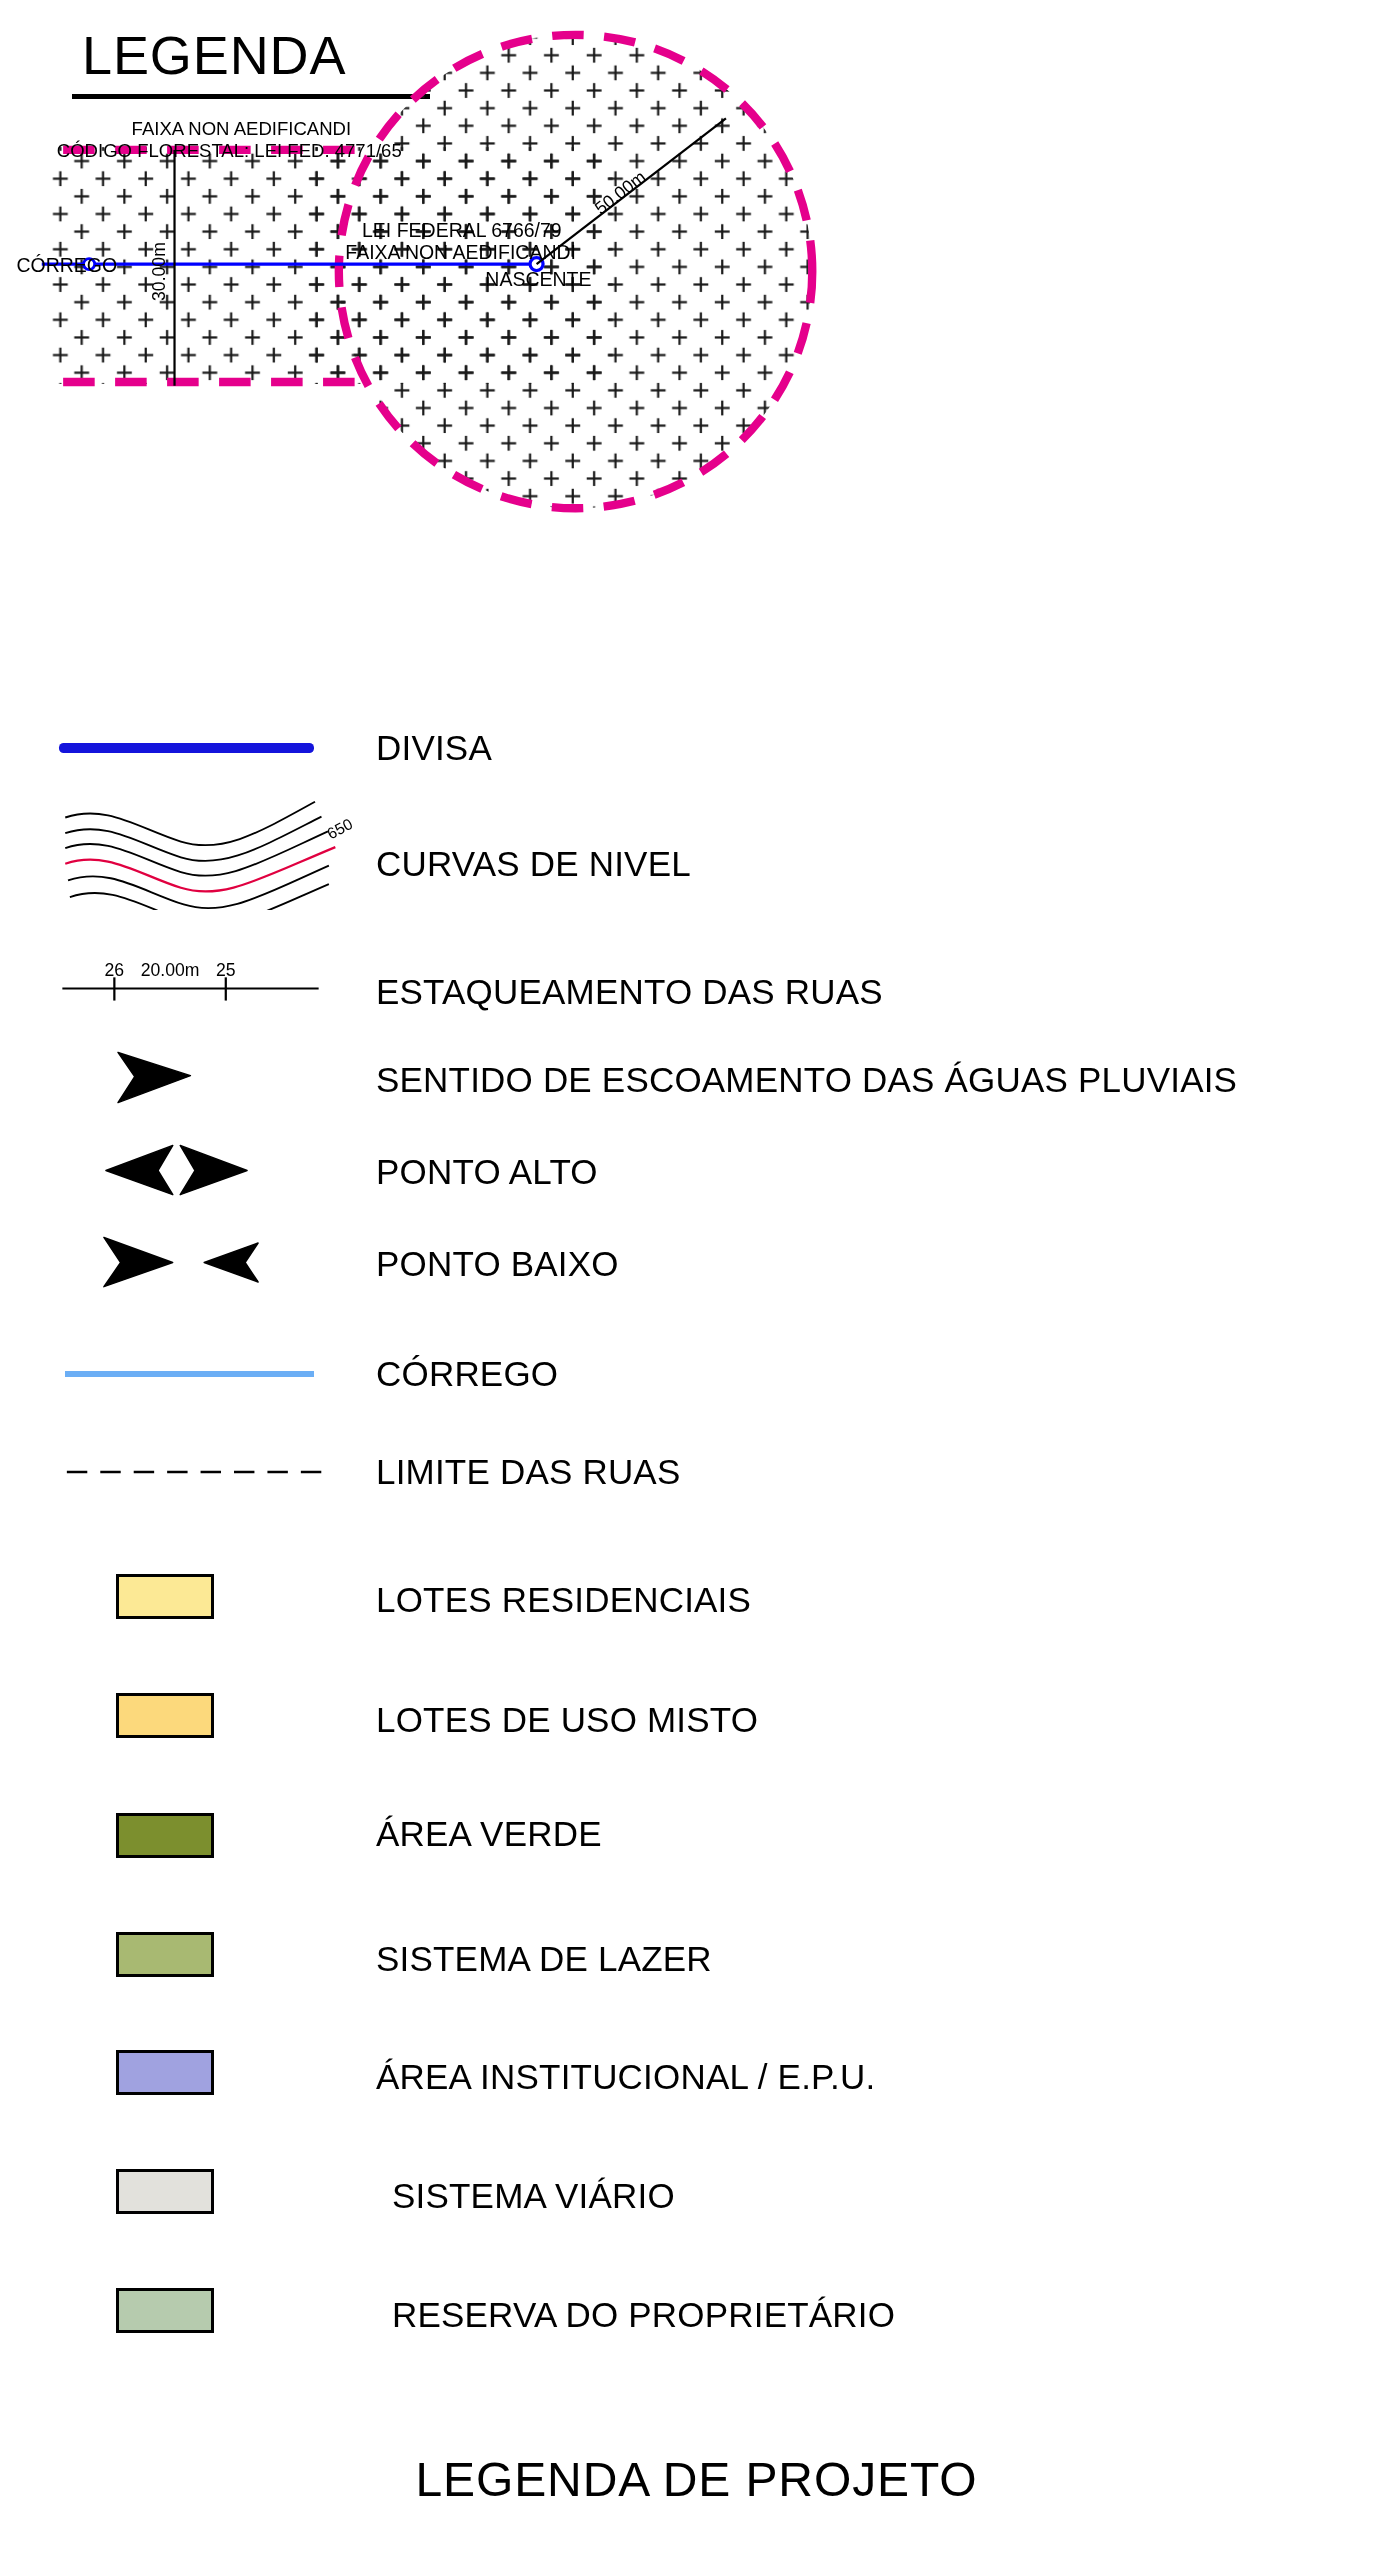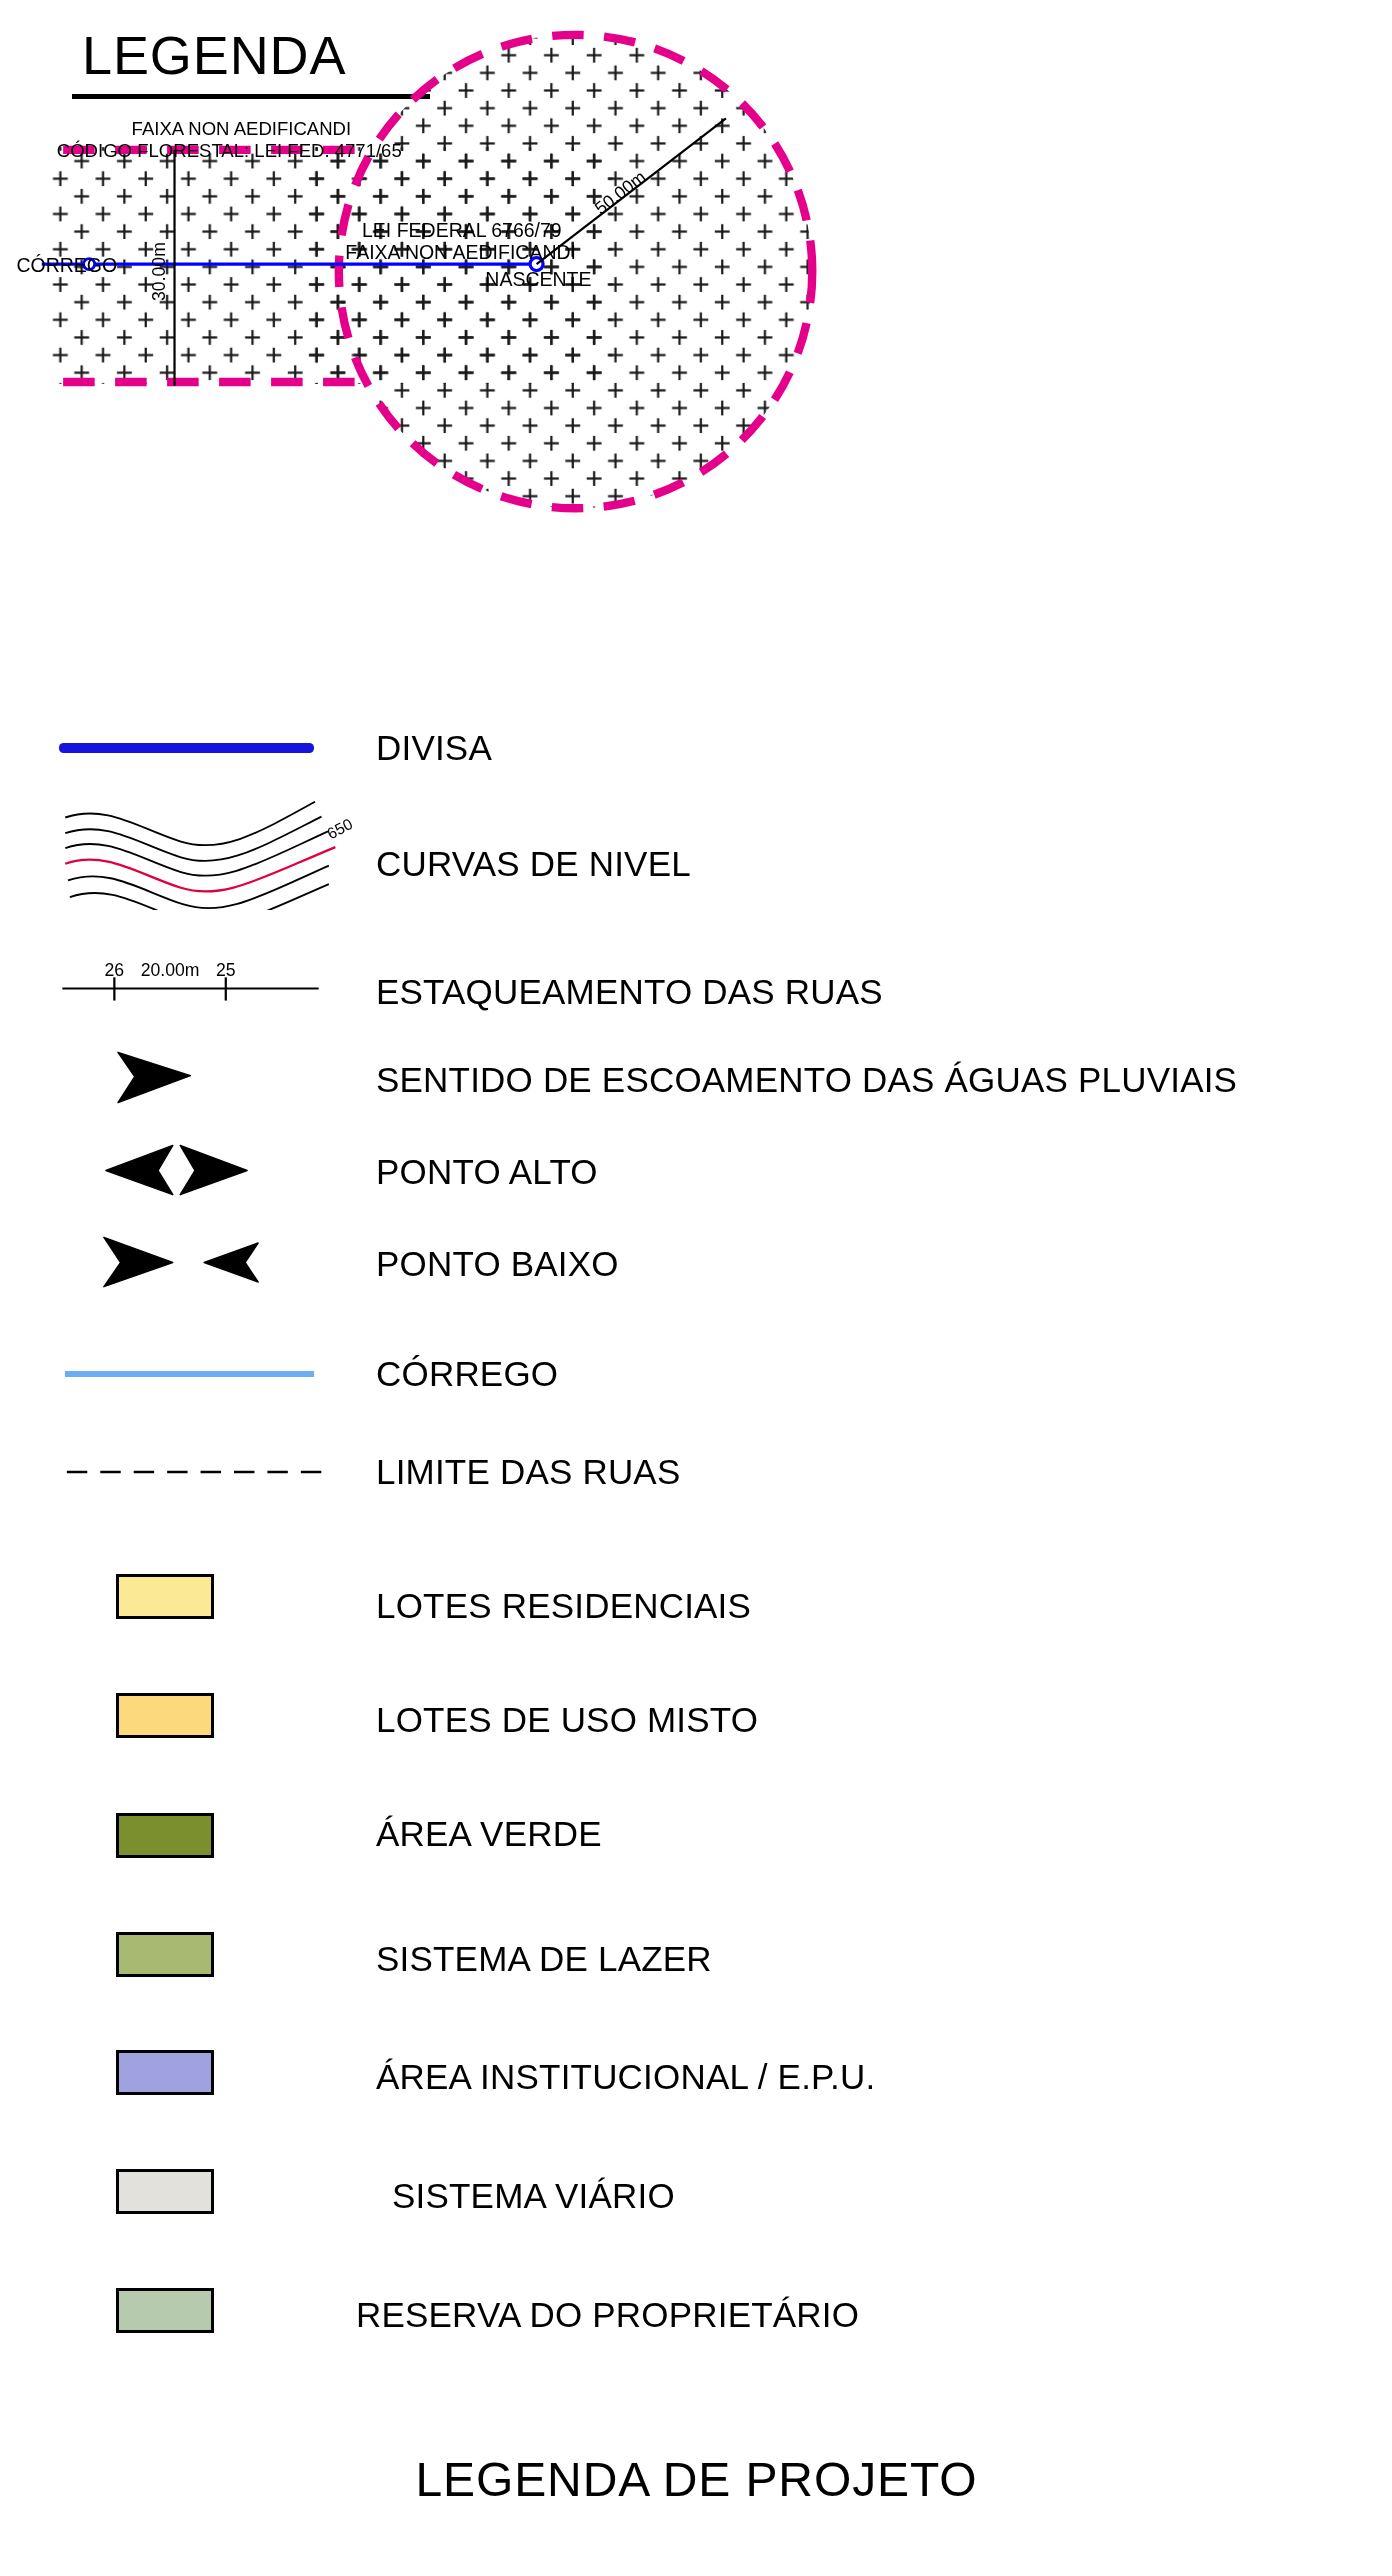--- a/index.html
+++ b/index.html
@@ -240,21 +240,21 @@
   <div class="sym" style="left:65px; top:-13px;">
     <svg width="260" height="26" viewBox="0 0 280 28" xmlns="http://www.w3.org/2000/svg">
       <line x1="2" y1="14" x2="276" y2="14" stroke="#000" stroke-width="2.6" stroke-dasharray="22 14"></line>
     </svg>
   </div>
   <div class="row-label" style="left:376px; top:-20.4px;">LIMITE DAS RUAS</div>
 </div>
 
 <div class="row" style="top:1574px">
   <div class="swatch" style="left:116px; top:0px; background:#FCE995;"></div>
-  <div class="row-label" style="left:376px; top:12px;">LOTES RESIDENCIAIS</div>
+  <div class="row-label" style="left:376px; top:6px;">LOTES RESIDENCIAIS</div>
 </div>
 
 <div class="row" style="top:1693px">
   <div class="swatch" style="left:116px; top:0px; background:#FCD97C;"></div>
   <div class="row-label" style="left:376px; top:6.5px;">LOTES DE USO MISTO</div>
 </div>
 
 <div class="row" style="top:1813px">
   <div class="swatch" style="left:116px; top:0px; background:#7C8F2E;"></div>
   <div class="row-label" style="left:376px; top:1px;">ÁREA VERDE</div>
@@ -270,17 +270,17 @@
   <div class="row-label" style="left:376px; top:6.5px;">ÁREA INSTITUCIONAL / E.P.U.</div>
 </div>
 
 <div class="row" style="top:2169px">
   <div class="swatch" style="left:116px; top:0px; background:#E2E1DC;"></div>
   <div class="row-label" style="left:376px; top:6.5px;margin-left:16px;">SISTEMA VIÁRIO</div>
 </div>
 
 <div class="row" style="top:2288px">
   <div class="swatch" style="left:116px; top:0px; background:#B6CBAE;"></div>
-  <div class="row-label" style="left:356px; top:6.5px;">RESERVA DO PROPRIETÁRIO</div>
+  <div class="row-label" style="left:392px; top:6.5px;">RESERVA DO PROPRIETÁRIO</div>
 </div>
 
 <div id="bottom-title">LEGENDA DE PROJETO</div>
 
 
 </body></html>

